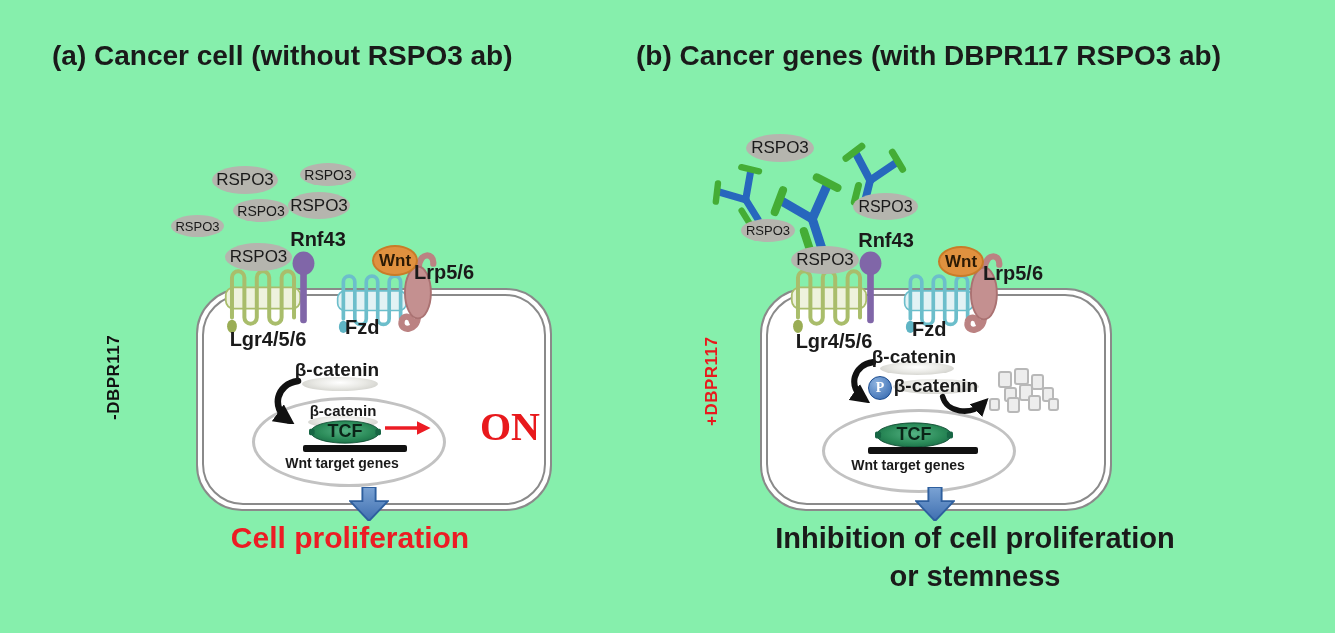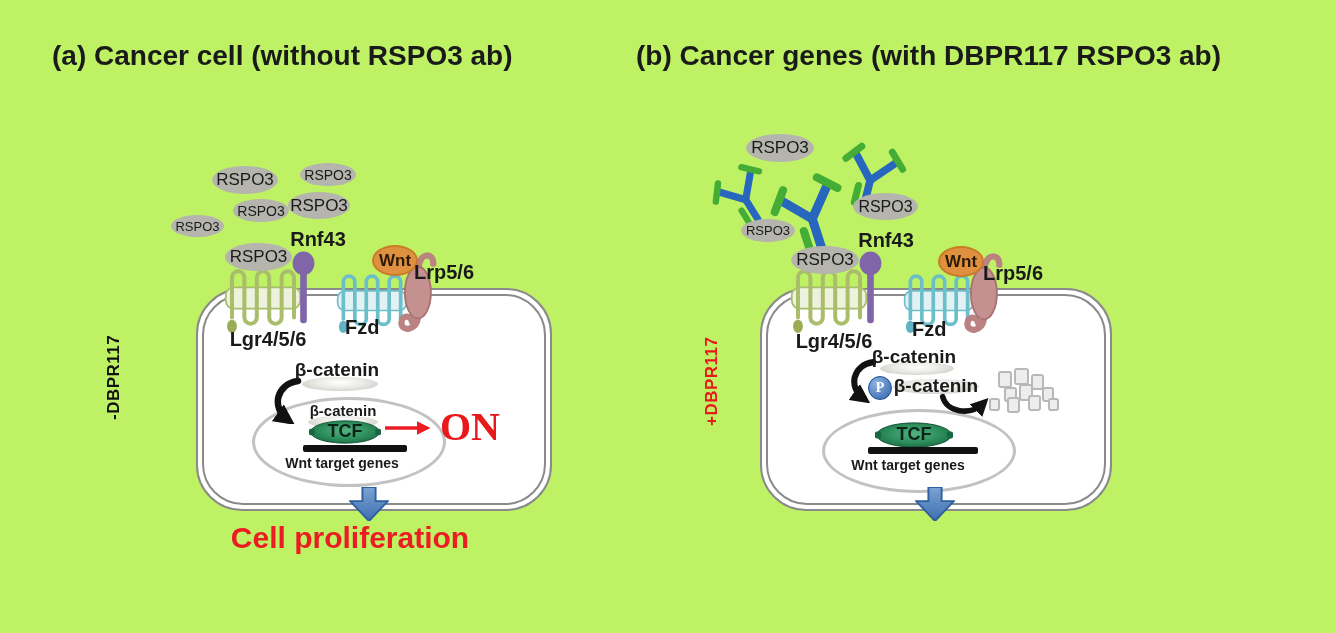--- a/index.html
+++ b/index.html
@@ -1,37 +1,37 @@
 <!DOCTYPE html>
 <html><head>
 <meta charset="utf-8">
 <style>
   html,body{margin:0;padding:0;background:#ffffff;}
-  .canvas{position:relative;width:1335px;height:633px;background:#bef264;overflow:hidden;
+  .canvas{position:relative;width:1335px;height:633px;background:#86efac;overflow:hidden;
           font-family:"Liberation Sans",sans-serif;}
   .panel{position:absolute;left:0;top:0;width:1335px;height:633px;}
   .abs{position:absolute;}
   .panel-title{position:absolute;font-size:28px;font-weight:700;color:#1a1a1a;white-space:nowrap;}
   .side-label{position:absolute;writing-mode:vertical-rl;transform:rotate(180deg);
               font-size:17px;font-weight:700;letter-spacing:.5px;color:#111;text-align:center;}
   .side-label.red{color:#e8191c;}
   .cell-outer{position:absolute;border:2.5px solid #8a8a8a;border-radius:46px;background:#fff;}
   .cell-inner{position:absolute;left:4px;top:4px;right:4px;bottom:4px;border:2.5px solid #8a8a8a;border-radius:41px;background:#fff;}
   .rspo3{position:absolute;background:#b5b5ae;border-radius:50%;display:flex;align-items:center;justify-content:center;
          font-weight:400;color:#1a1a1a;z-index:8;}
   .mol-label{position:absolute;font-weight:700;color:#1a1a1a;white-space:nowrap;z-index:9;}
   .wnt-blob{position:absolute;background:#e0913f;border:2px solid #c97b28;border-radius:50%;
             display:flex;align-items:center;justify-content:center;font-size:17px;font-weight:700;color:#2b1a05;z-index:7;}
   .gray-oval{position:absolute;border-radius:50%;z-index:6;
              background:radial-gradient(ellipse at 50% 40%, #ffffff 0%, #e9e9e5 45%, #c4c4be 100%);}
   .nucleus{position:absolute;border:3px solid #c2c2c2;border-radius:50%;background:#fff;z-index:4;}
   .dna-bar{position:absolute;background:#111;border-radius:2px;z-index:6;}
   .tcf-text{position:absolute;font-weight:700;color:#0a2417;z-index:7;text-align:center;}
   .genes-label{position:absolute;font-size:14px;font-weight:700;color:#1a1a1a;z-index:7;text-align:center;}
-  .state{position:absolute;font-family:"Liberation Serif",serif;font-weight:700;color:#e8191c;z-index:7;}
+  .state{position:absolute;font-family:"Liberation Serif",serif;font-weight:700;color:#e8191c;z-index:7;margin-left:40px;}
   .outcome-red{position:absolute;font-size:30px;font-weight:700;color:#ec1c24;text-align:center;z-index:7;}
   .outcome-black{position:absolute;font-size:29px;font-weight:700;color:#1a1a1a;text-align:center;z-index:7;line-height:1.3;}
   .p-circle{position:absolute;width:22px;height:22px;border-radius:50%;z-index:8;
             background:radial-gradient(circle at 35% 30%, #8fb4e0, #2d62ab);border:1px solid #1d4d8f;
             display:flex;align-items:center;justify-content:center;color:#fff;
             font-family:"Liberation Serif",serif;font-weight:700;font-size:14px;}
   .frag{position:absolute;background:#ededed;border:2px solid #b8b8b8;border-radius:3px;z-index:6;}
   .rec{position:absolute;z-index:5;}
   .lbl-sm{font-size:20px;}
   svg{display:block;}
@@ -251,15 +251,19 @@
     </svg>
     <div class="tcf-text" style="left:875px;top:424px;width:78px;font-size:18px;">TCF</div>
 
     <div class="dna-bar" style="left:868px;top:447px;width:110px;height:7px;"></div>
     <div class="genes-label" style="left:838px;top:457px;width:140px;">Wnt target genes</div>
 
 
     <svg class="abs" style="left:915px;top:487px;z-index:7;" width="40" height="34" viewBox="0 0 40 36">
       <polygon points="13,0 27,0 27,15 40,15 20,36 0,15 13,15" fill="url(#blueGrad)" stroke="#2e5f9e" stroke-width="2"></polygon>
     </svg>
+    <div class="outcome-black" style="left:735px;top:520px;width:480px;">
+      <div>Inhibition of cell proliferation</div>
+      <div>or stemness</div>
+    </div>
   </section>
 
 </div>
 
 </body></html>

